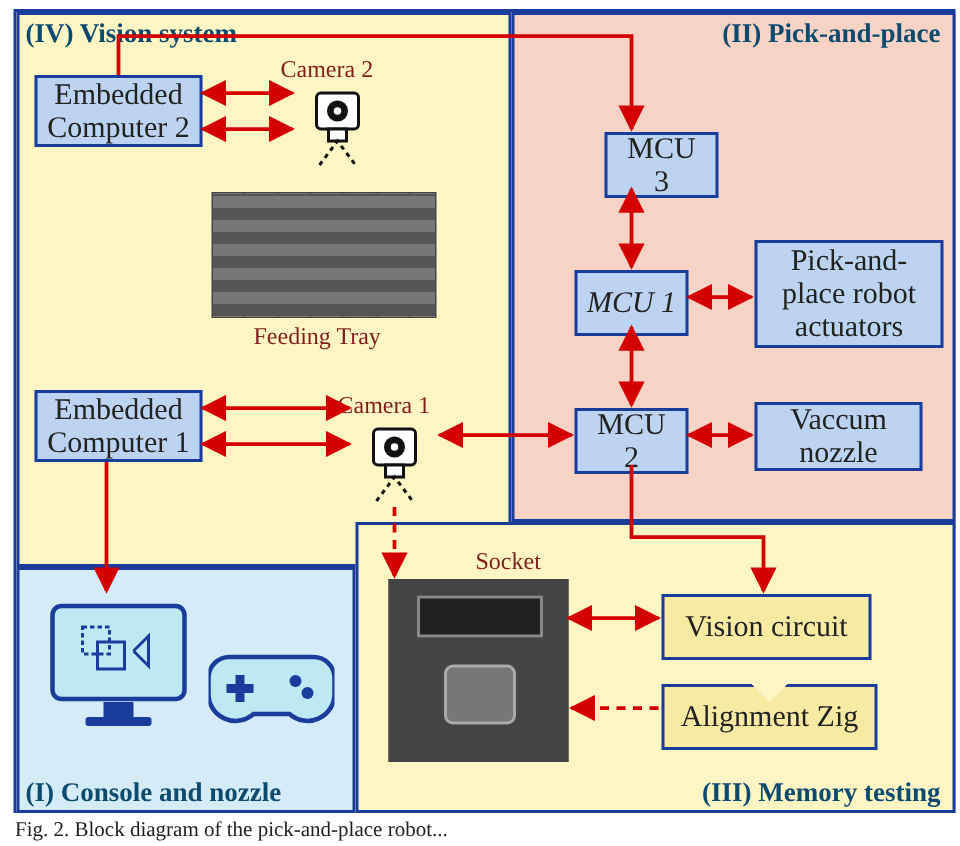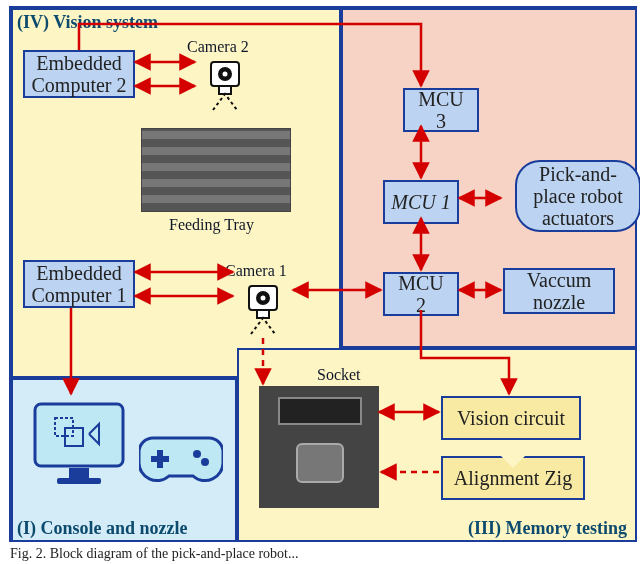--- a/index.html
+++ b/index.html
@@ -2,39 +2,40 @@
 <html><head>
 <meta charset="utf-8">
 <style>
   *{box-sizing:border-box;margin:0;padding:0;}
   body{font-family:"Times New Roman",serif;background:#fff;width:640px;height:564px;position:relative;}
   #stage{position:relative;width:628px;height:536px;left:9px;top:6px;border:2px solid #1a3c9b;background:#fff;}
   .zone{position:absolute;border:2px solid #1a3c9b;}
   .zone-label{position:absolute;font-weight:bold;color:#0c4a6e;font-size:18px;white-space:nowrap;}
   .block{position:absolute;border:2px solid #1a3c9b;background:#bcd3f1;display:flex;align-items:center;justify-content:center;text-align:center;padding:20px 6px;font-size:20px;color:#222;line-height:1.1;}
   .block.yellow{background:#f8eaa3;}
-  .plain-label{position:absolute;font-size:16px;color:#0f172a;white-space:nowrap;}
+  .plain-label{position:absolute;font-size:16px;color:#7f1d1d;white-space:nowrap;}
   .img-box{position:absolute;border:1px solid #444;background:#555;}
   .caption{position:absolute;left:10px;font-size:14px;color:#222;}
   svg.arrows{position:absolute;left:0;top:0;width:628px;height:536px;pointer-events:none;}
   svg.arrows line,svg.arrows polyline{stroke:#d40000;stroke-width:2.5;marker-end:url(#ah);}
   svg.arrows line.double{marker-start:url(#ah2);}
   svg.arrows line.dash,svg.arrows polyline.dash{stroke-dasharray:6 5;}
 </style>
 </head>
 <body>
 
 <div id="stage">
 
   <div class="zone" style="left:0;top:0;width:330px;height:370px;background:#fdf6c4;"></div>
   <div class="zone" style="left:330px;top:0;width:296px;height:340px;background:#f6d3c5;"></div>
   <div class="zone" style="left:0;top:370px;width:226px;height:164px;background:#d3ecf7;"></div>
   <div class="zone" style="left:226px;top:340px;width:400px;height:194px;background:#fdf6c4;"></div>
 
   <div class="zone-label" style="left:6px;top:4px;">(IV) Vision system</div>
+  <div class="zone-label" style="right:8px;top:4px;">(II) Pick-and-place</div>
   <div class="zone-label" style="left:6px;top:510px;">(I) Console and nozzle</div>
   <div class="zone-label" style="right:8px;top:510px;">(III) Memory testing</div>
 
   <div class="block" style="left:12px;top:42px;width:112px;height:48px;white-space:pre;">Embedded
 Computer 2</div>
   <div class="block" style="left:12px;top:252px;width:112px;height:48px;white-space:pre;">Embedded
 Computer 1</div>
 
   <div class="plain-label" style="left:176px;top:30px;">Camera 2</div>
   <svg style="position:absolute;left:186px;top:50px;width:56px;height:56px;" viewBox="0 0 56 56">
@@ -55,21 +56,21 @@
     <rect x="14" y="4" width="28" height="24" rx="3" fill="#fff" stroke="#111" stroke-width="2"></rect>
     <circle cx="28" cy="16" r="7" fill="#111"></circle>
     <circle cx="28" cy="16" r="2.5" fill="#fff"></circle>
     <rect x="22" y="28" width="12" height="8" fill="#fff" stroke="#111" stroke-width="2"></rect>
     <polyline points="16,52 28,36 40,52" fill="none" stroke="#111" stroke-width="2" stroke-dasharray="3 3"></polyline>
   </svg>
 
   <div class="block" style="left:392px;top:80px;width:76px;height:38px;">MCU 3</div>
   <div class="block" style="left:372px;top:172px;width:76px;height:38px;font-style:italic;">MCU 1</div>
   <div class="block" style="left:372px;top:264px;width:76px;height:38px;">MCU 2</div>
-  <div class="block" style="left:504px;top:152px;width:126px;height:72px;white-space:pre;border-radius:25px;">Pick-and-
+  <div class="block" style="left:492px;top:152px;width:126px;height:72px;white-space:pre;">Pick-and-
 place robot
 actuators</div>
   <div class="block" style="left:492px;top:260px;width:112px;height:46px;white-space:pre;">Vaccum
 nozzle</div>
 
   <div class="plain-label" style="left:306px;top:358px;">Socket</div>
   <div class="img-box" style="left:248px;top:378px;width:120px;height:122px;background:#444;">
     <div style="position:absolute;left:18px;top:10px;width:84px;height:28px;background:#222;border:2px solid #888;"></div>
     <div style="position:absolute;left:36px;top:56px;width:48px;height:40px;background:#777;border:2px solid #aaa;border-radius:6px;"></div>
   </div>

